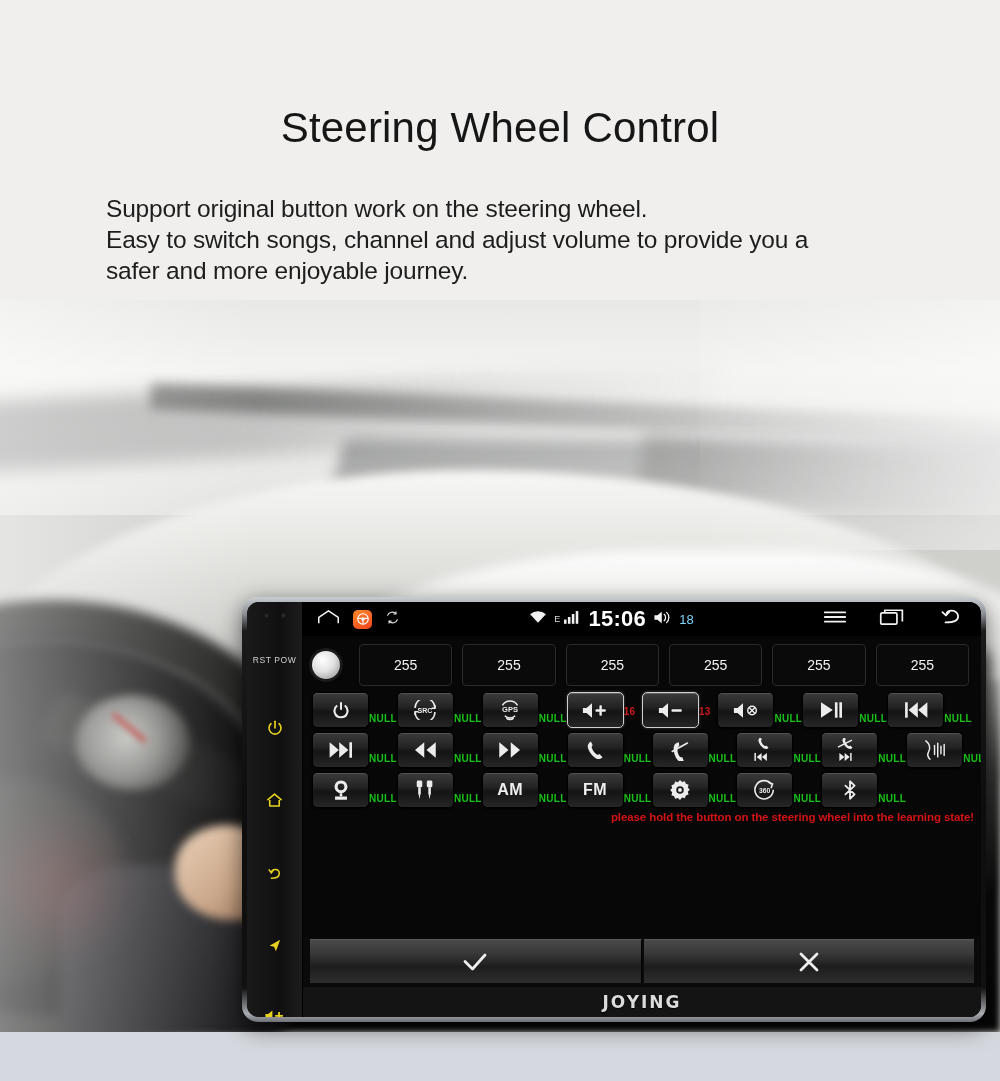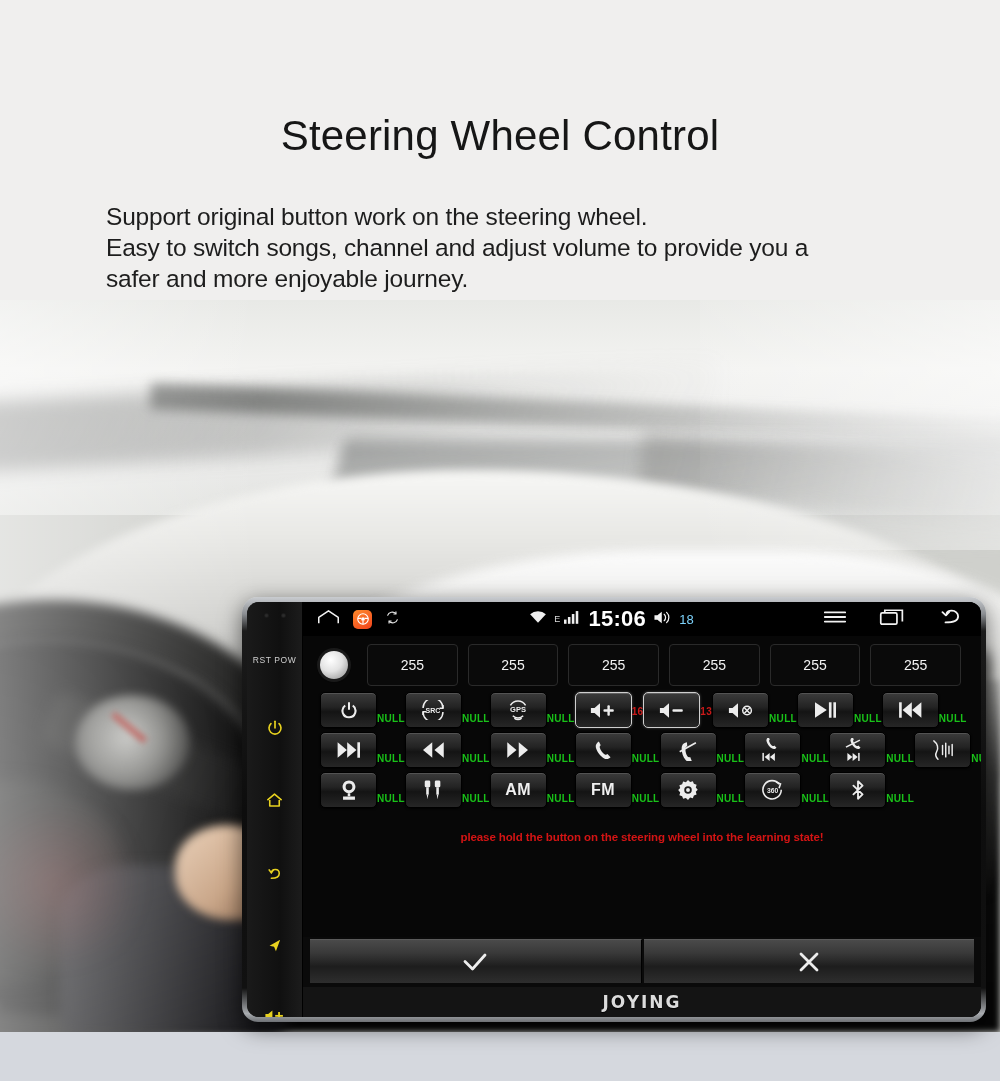--- a/index.html
+++ b/index.html
@@ -5,21 +5,21 @@
   * { box-sizing: border-box; }
   html, body { margin:0; padding:0; }
   body {
     width:1000px; height:1081px; position:relative;
     background:#f0efee;
     font-family:"Liberation Sans", sans-serif;
     overflow:hidden;
   }
 
   
-  #header-block { position:absolute; left:0; top:8px; width:996px; height:300px; background:#f0efee; }
+  #header-block { position:absolute; left:0; top:0; width:996px; height:300px; background:#f0efee; }
   #page-title {
     position:absolute; top:104px; left:0; width:1000px; text-align:center;
     font-size:42px; font-weight:400; color:#161616; letter-spacing:.2px;
     font-family:"Liberation Sans", sans-serif;
   }
   #desc-block { position:absolute; left:106px; top:193px; width:820px; }
   #desc-block p {
     margin:0; font-size:24.5px; line-height:31px; color:#1d1d1d; font-weight:400;
     letter-spacing:-0.2px;
   }
@@ -213,21 +213,21 @@
   .app-icon {
     width:19px; height:19px; border-radius:5px;
     background:linear-gradient(150deg,#ff8a2b,#f1431d);
     display:flex; align-items:center; justify-content:center;
   }
   .clock { font-size:22px; font-weight:700; letter-spacing:.3px; }
   .vol-num { font-size:13px; color:#7dd3fc; }
   .sig-e { font-size:9px; color:#ddd; margin-right:-3px; }
 
   
-  #app-body { flex:1; background:#070707; position:relative; padding:0 15px; }
+  #app-body { flex:1; background:#070707; position:relative; padding:0 7px; }
 
   
   #value-row {
     display:flex; align-items:center; height:52px; padding-top:6px; gap:0;
   }
   #knob {
     width:28px; height:28px; border-radius:50%; margin-left:2px; margin-right:14px;
     background:radial-gradient(circle at 38% 32%, #ffffff 0%, #e2e2e2 45%, #a9a9a9 80%, #6f6f6f 100%);
     box-shadow:0 0 0 3px #1a1a1a, 0 1px 3px rgba(0,0,0,.9);
     flex:0 0 28px;
@@ -252,22 +252,22 @@
   }
   .fn-btn.selected { border:1px solid #cfcfcf; box-shadow:inset 0 1px 0 rgba(255,255,255,.2), 0 0 3px rgba(255,255,255,.25); }
   .fn-btn .txt { font-size:16px; font-weight:700; letter-spacing:.5px; color:#f0f0f0; }
   .fn-label { font-size:10px; margin-top:3px; letter-spacing:.3px; font-weight:700; }
   .lbl-null { color:#19c219;margin-top:16px; }
   .lbl-num { color:#cc1a1a; }
   .empty-cell { flex:1; }
 
   
   #warn {
-    text-align:center; color:#d41414; font-size:11.5px; font-weight:700;
-    margin-top:23px; letter-spacing:-0.1px;
+    text-align:right; color:#d41414; font-size:11.5px; font-weight:700;
+    margin-top:3px; letter-spacing:-0.1px;
   }
 
   
   #action-bar {
     flex:0 0 50px; display:flex; background:#0a0a0a; padding:2px 6px 4px 6px;
   }
   .action-btn {
     flex:1; margin:0 1px;
     background:linear-gradient(180deg,#4a4a4a 0%, #393939 30%, #1d1d1d 62%, #2e2e2e 100%);
     border-top:1px solid #5a5a5a;

